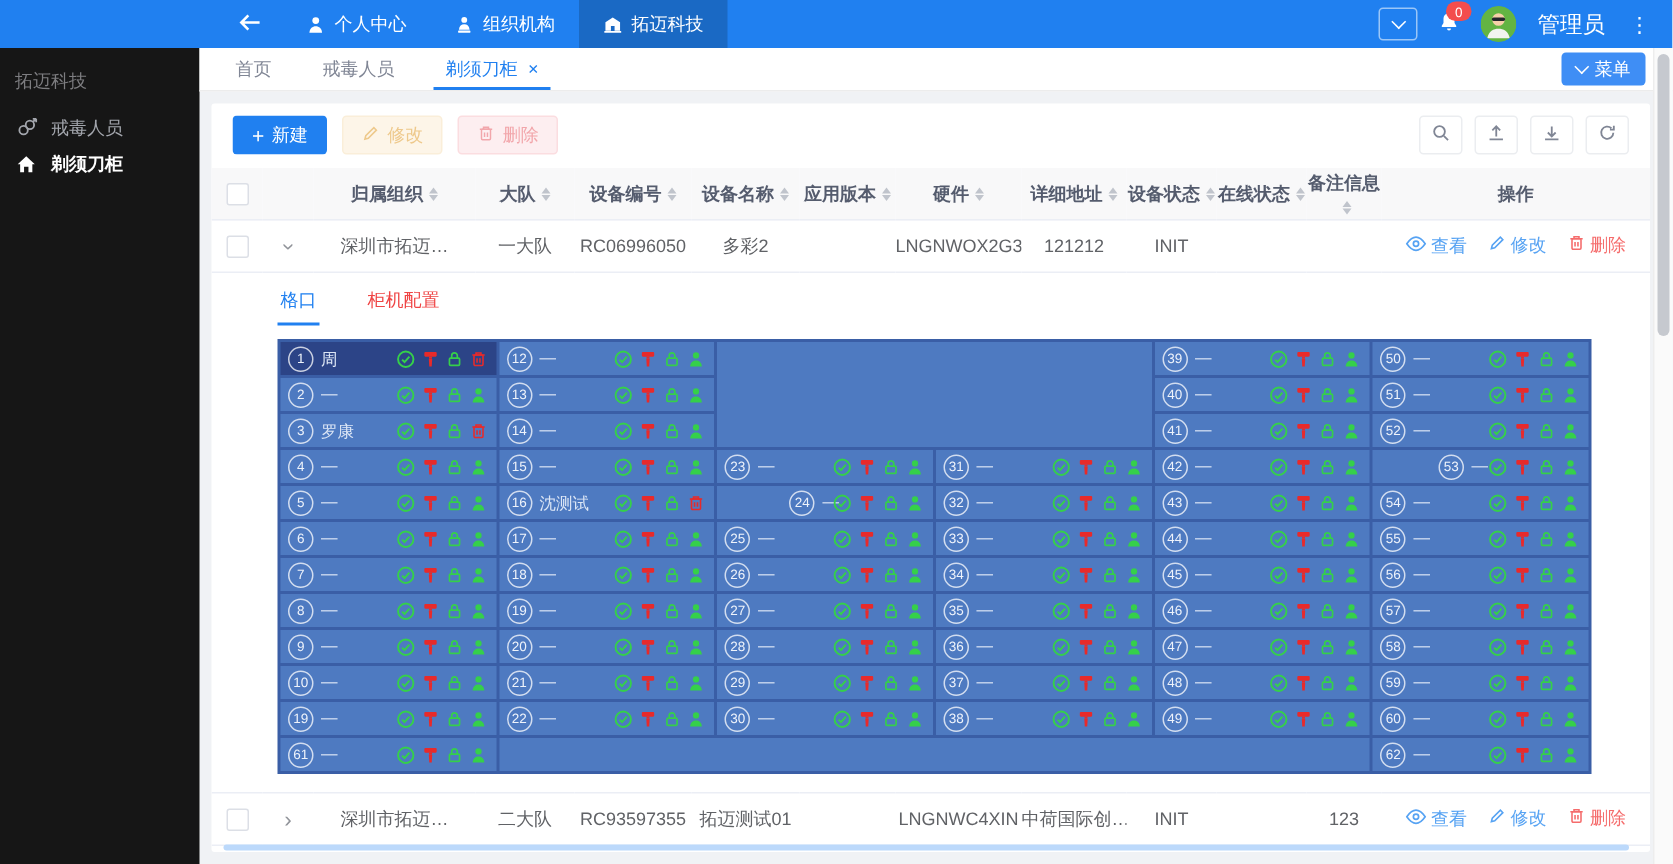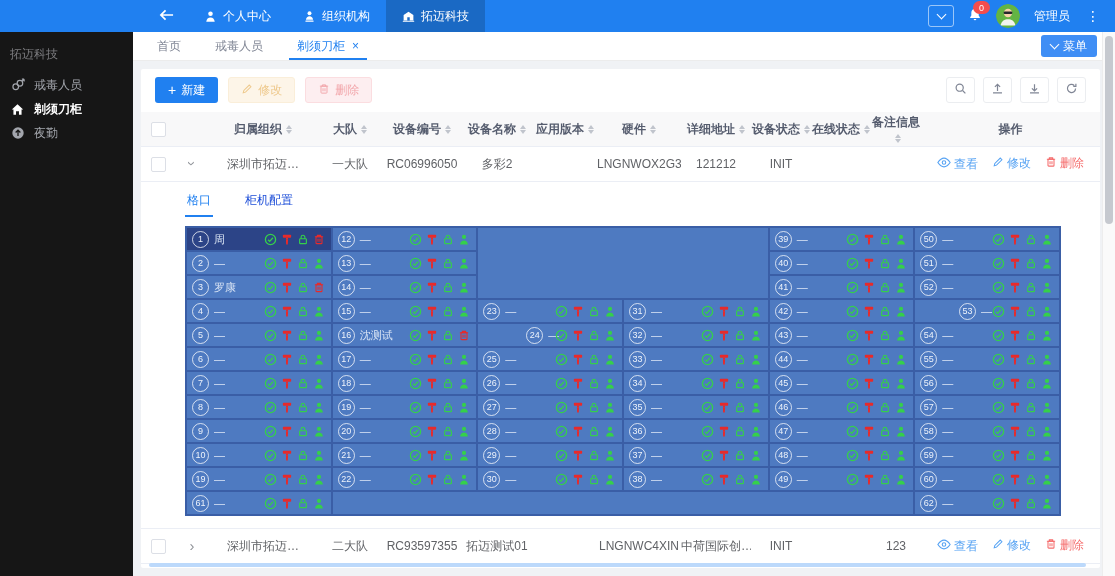--- a/index.html
+++ b/index.html
@@ -10,21 +10,21 @@
   .nav-back{margin-left:145px;padding:0 14px;display:flex;align-items:center;cursor:pointer;height:32px}
   .nav-item{display:flex;align-items:center;gap:6px;padding:0 16px;height:32px;font-size:12px;cursor:pointer;white-space:nowrap}
   .nav-item.active{background:rgba(0,0,0,.18)}
   .nav-ic{display:flex;align-items:center}
   .nav-right{margin-left:auto;display:flex;align-items:center;gap:14px;padding-right:12px}
   .ghost-btn{width:24px;height:20px;border:1px solid rgba(255,255,255,.55);border-radius:3px;display:flex;align-items:center;justify-content:center;color:#fff;cursor:pointer}
   .chev{display:inline-block;width:6px;height:6px;border-right:1.5px solid currentColor;border-bottom:1.5px solid currentColor;transform:rotate(45deg);margin-top:-3px}
   .bell-wrap{position:relative;display:flex;align-items:center;cursor:pointer}
   .badge{position:absolute;top:-6px;right:-8px;min-width:13px;height:13px;border-radius:8px;background:#f34d4d;color:#fff;font-size:9px;display:flex;align-items:center;justify-content:center;padding:0 2px}
   .avatar{width:24px;height:24px;border-radius:50%;overflow:hidden;display:block;cursor:pointer}
-  .uname{font-size:12px;cursor:pointer}
+  .uname{font-size:15px;cursor:pointer}
   .more{font-size:14px;cursor:pointer;padding:0 2px;letter-spacing:1px}
   
   .sidebar{position:absolute;top:32px;left:0;width:133px;height:544px;background:#161616;color:#a3a6ad}
   .side-title{padding:14px 0 10px 10px;font-size:12px;color:#7d7d80}
   .side-item{display:flex;align-items:center;gap:9px;height:24px;padding-left:10px;font-size:12px;cursor:pointer}
   .side-item.active{color:#fff;font-weight:bold}
   .side-ic{width:15px;display:flex;align-items:center;justify-content:center}
   
   .main{position:absolute;left:133px;top:32px;width:982px;height:544px}
   .tabstrip{height:28px;background:#fff;display:flex;align-items:center;padding:0 18px 0 24px;border-bottom:1px solid #ececec;position:relative}
@@ -53,21 +53,21 @@
   .sort{display:inline-flex;flex-direction:column;margin-left:4px;vertical-align:middle;gap:1px}
   .sort i{width:0;height:0;border-left:3.5px solid transparent;border-right:3.5px solid transparent;display:block}
   .sort .up{border-bottom:4px solid #c0c4cc}
   .sort .dn{border-top:4px solid #c0c4cc}
   .lnk{display:inline-flex;align-items:center;gap:3px;color:#57a3f3;cursor:pointer;margin:0 7px;font-size:12px}
   .lnk.red{color:#f56c6c}
   
   td.exp{padding:0;background:#fff}
   .panel{padding:4px 0 12px 44px}
   .panel-tabs{display:flex;gap:30px;margin-bottom:9px}
-  .panel-tab{padding:6px 2px;font-size:12px;color:#1d4ed8;cursor:pointer;border-bottom:2px solid transparent}
+  .panel-tab{padding:6px 2px;font-size:12px;color:#ef4444;cursor:pointer;border-bottom:2px solid transparent}
   .panel-tab.active{color:#2080f0;border-bottom-color:#2080f0}
   .cabinet{width:876px;display:grid;grid-template-columns:repeat(6,1fr);grid-auto-rows:22px;gap:2px;background:#3a5ea6;padding:2px;box-sizing:border-box}
   .gcell{background:#4e7ac1;display:flex;align-items:center;justify-content:space-between;padding:0 6px 0 5px;color:#dde7f6;cursor:pointer;overflow:hidden}
   .gcell.selected{background:#2c4487}
   .gfiller{background:#4e7ac1}
   .gleft{display:flex;align-items:center;min-width:0}
   .gbadge{width:15px;height:15px;border:1px solid rgba(255,255,255,.75);border-radius:50%;font-size:9px;display:inline-flex;align-items:center;justify-content:center;color:#eef3fb;margin-right:5px;flex:0 0 auto}
   .gname{font-size:11px;white-space:nowrap}
   .gicons{display:flex;gap:4px;align-items:center;flex:0 0 auto}
   .gic{display:flex;align-items:center}
@@ -153,29 +153,20 @@
     </span>
     <span>戒毒人员</span>
   </div>
   <div class="side-item active">
     <span class="side-ic">
       <svg width="13" height="13" viewBox="0 0 16 16" fill="#fff">
           <path d="M8 1.5L15 8h-2v6.5H9.8V10H6.2v4.5H3V8H1z"></path>
         </svg>
     </span>
     <span>剃须刀柜</span>
-  </div>
-  <div class="side-item">
-    <span class="side-ic">
-      <svg width="14" height="14" viewBox="0 0 16 16">
-          <circle cx="8" cy="8" r="6.5" fill="#a3a6ad"></circle>
-          <path d="M8 11.5V5M5.3 7.4L8 4.7l2.7 2.7" stroke="#161616" stroke-width="1.5" fill="none"></path>
-        </svg>
-    </span>
-    <span>夜勤</span>
   </div>
 </div>
 
 <div class="main">
   <div class="tabstrip">
     <div class="tab">
         <span>首页</span>
       </div>
     <div class="tab">
         <span>戒毒人员</span>

